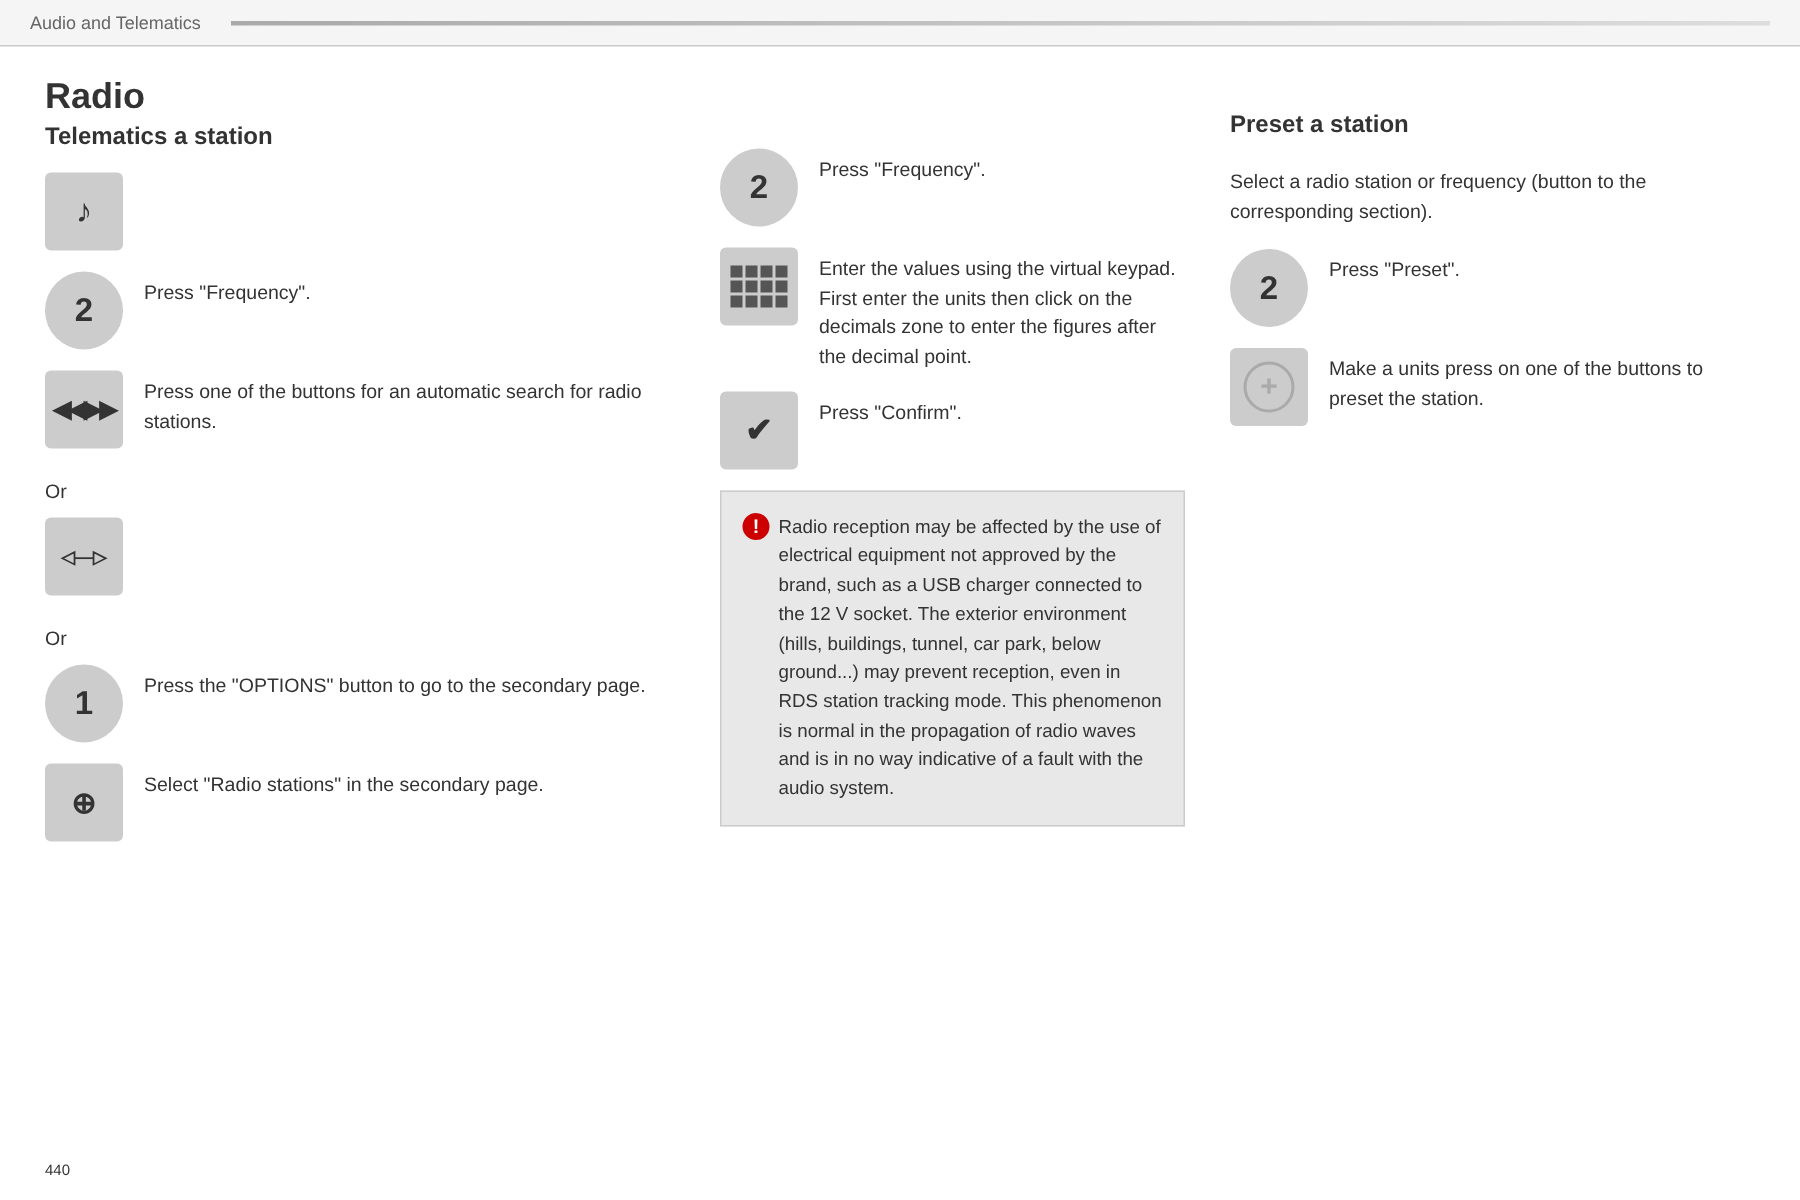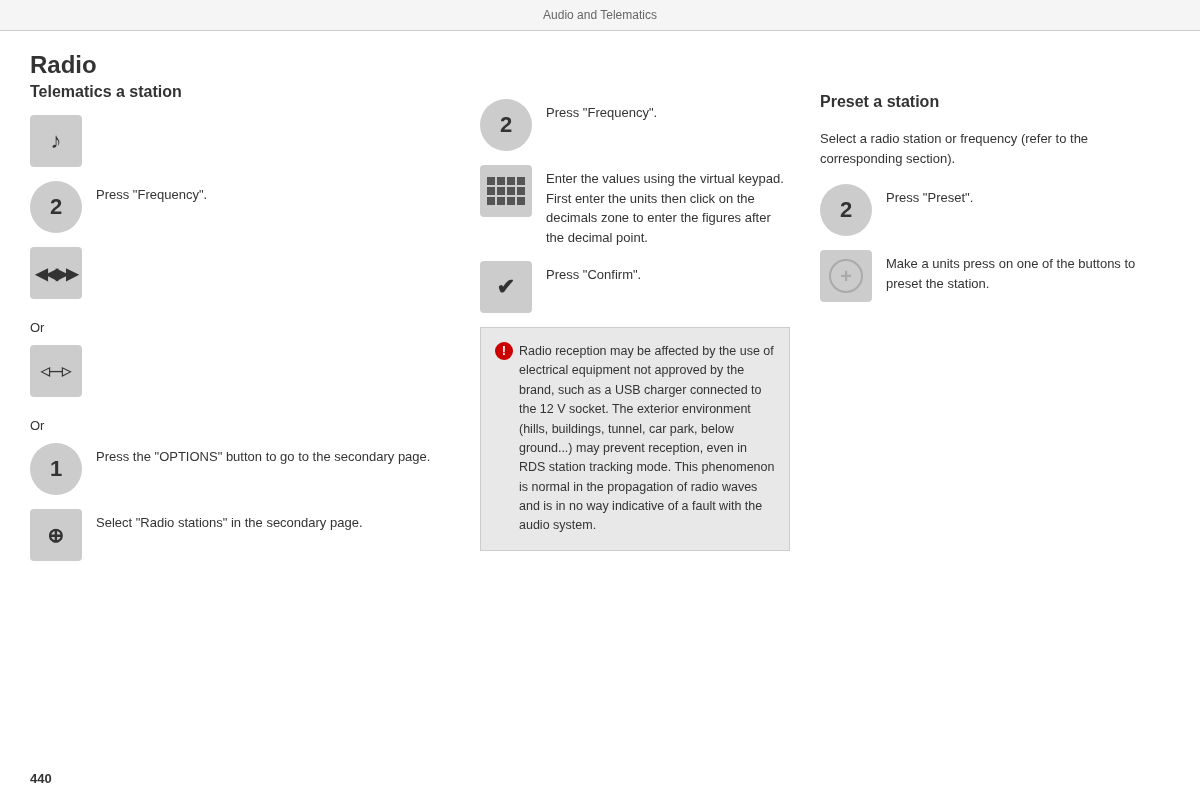--- a/index.html
+++ b/index.html
@@ -13,21 +13,20 @@
       overflow: hidden;
       position: relative;
     }
 
     .top-bar {
       display: flex;
       align-items: center;
       padding: 8px 20px;
       border-bottom: 1px solid #ccc;
       background: #f5f5f5;
-      flex-direction: column;
     }
 
     .top-bar-title {
       font-size: 12px;
       color: #666;
     }
 
     .top-bar-line {
       flex: 1;
       height: 3px;
@@ -138,22 +137,22 @@
     .warning-content {
       display: flex;
       align-items: flex-start;
       gap: 0;
     }
 
     .page-number {
       position: absolute;
       bottom: 14px;
       left: 30px;
-      font-size: 13px;
-      font-weight: bold;
+      font-size: 10px;
+      font-weight: normal;
       color: #333;
     }
 
     
     .music-note::before { content: "♪"; font-size: 22px; }
     .number-badge {
       font-size: 22px;
       font-weight: bold;
     }
     .checkmark-icon::before { content: "✔"; font-size: 22px; }
@@ -209,20 +208,23 @@
       </div>
       <div class="step-text">
         Press "<b>Frequency</b>".
       </div>
     </div>
 
     <div class="step-row">
       <div class="icon-box">
         <span style="font-size:16px; letter-spacing:-2px;">◀◀▶▶</span>
       </div>
+      <div class="step-text">
+        Press one of the buttons for an automatic search for radio stations.
+      </div>
     </div>
 
     <div class="or-label">Or</div>
 
     <div class="step-row">
       <div class="icon-box">
         <span style="font-size:12px;">◁—▷</span>
       </div>
     </div>
 
@@ -295,23 +297,23 @@
     <div class="warning-box">
       <div class="warning-content">
         <span class="warning-icon">!</span>
         <span>Radio reception may be affected by the use of electrical equipment not approved by the brand, such as a USB charger connected to the 12 V socket. The exterior environment (hills, buildings, tunnel, car park, below ground...) may prevent reception, even in RDS station tracking mode. This phenomenon is normal in the propagation of radio waves and is in no way indicative of a fault with the audio system.</span>
       </div>
     </div>
 
   </div>
 
   <div class="right-column">
-    <h2 class="section-title" style="margin-top: 42px;">Preset a station</h2>
-
-    <p class="step-text" style="margin-bottom: 16px;">Select a radio station or frequency (refer to the corresponding section).</p>
+    <h2 class="section-title" style="margin-top: 24px;">Preset a station</h2>
+
+    <p class="step-text" style="margin-bottom: 16px;">Select a radio station or frequency (button to the corresponding section).</p>
 
     <div class="step-row">
       <div class="icon-box circle">
         <span class="number-badge">2</span>
       </div>
       <div class="step-text">
         Press "<b>Preset</b>".
       </div>
     </div>
 

